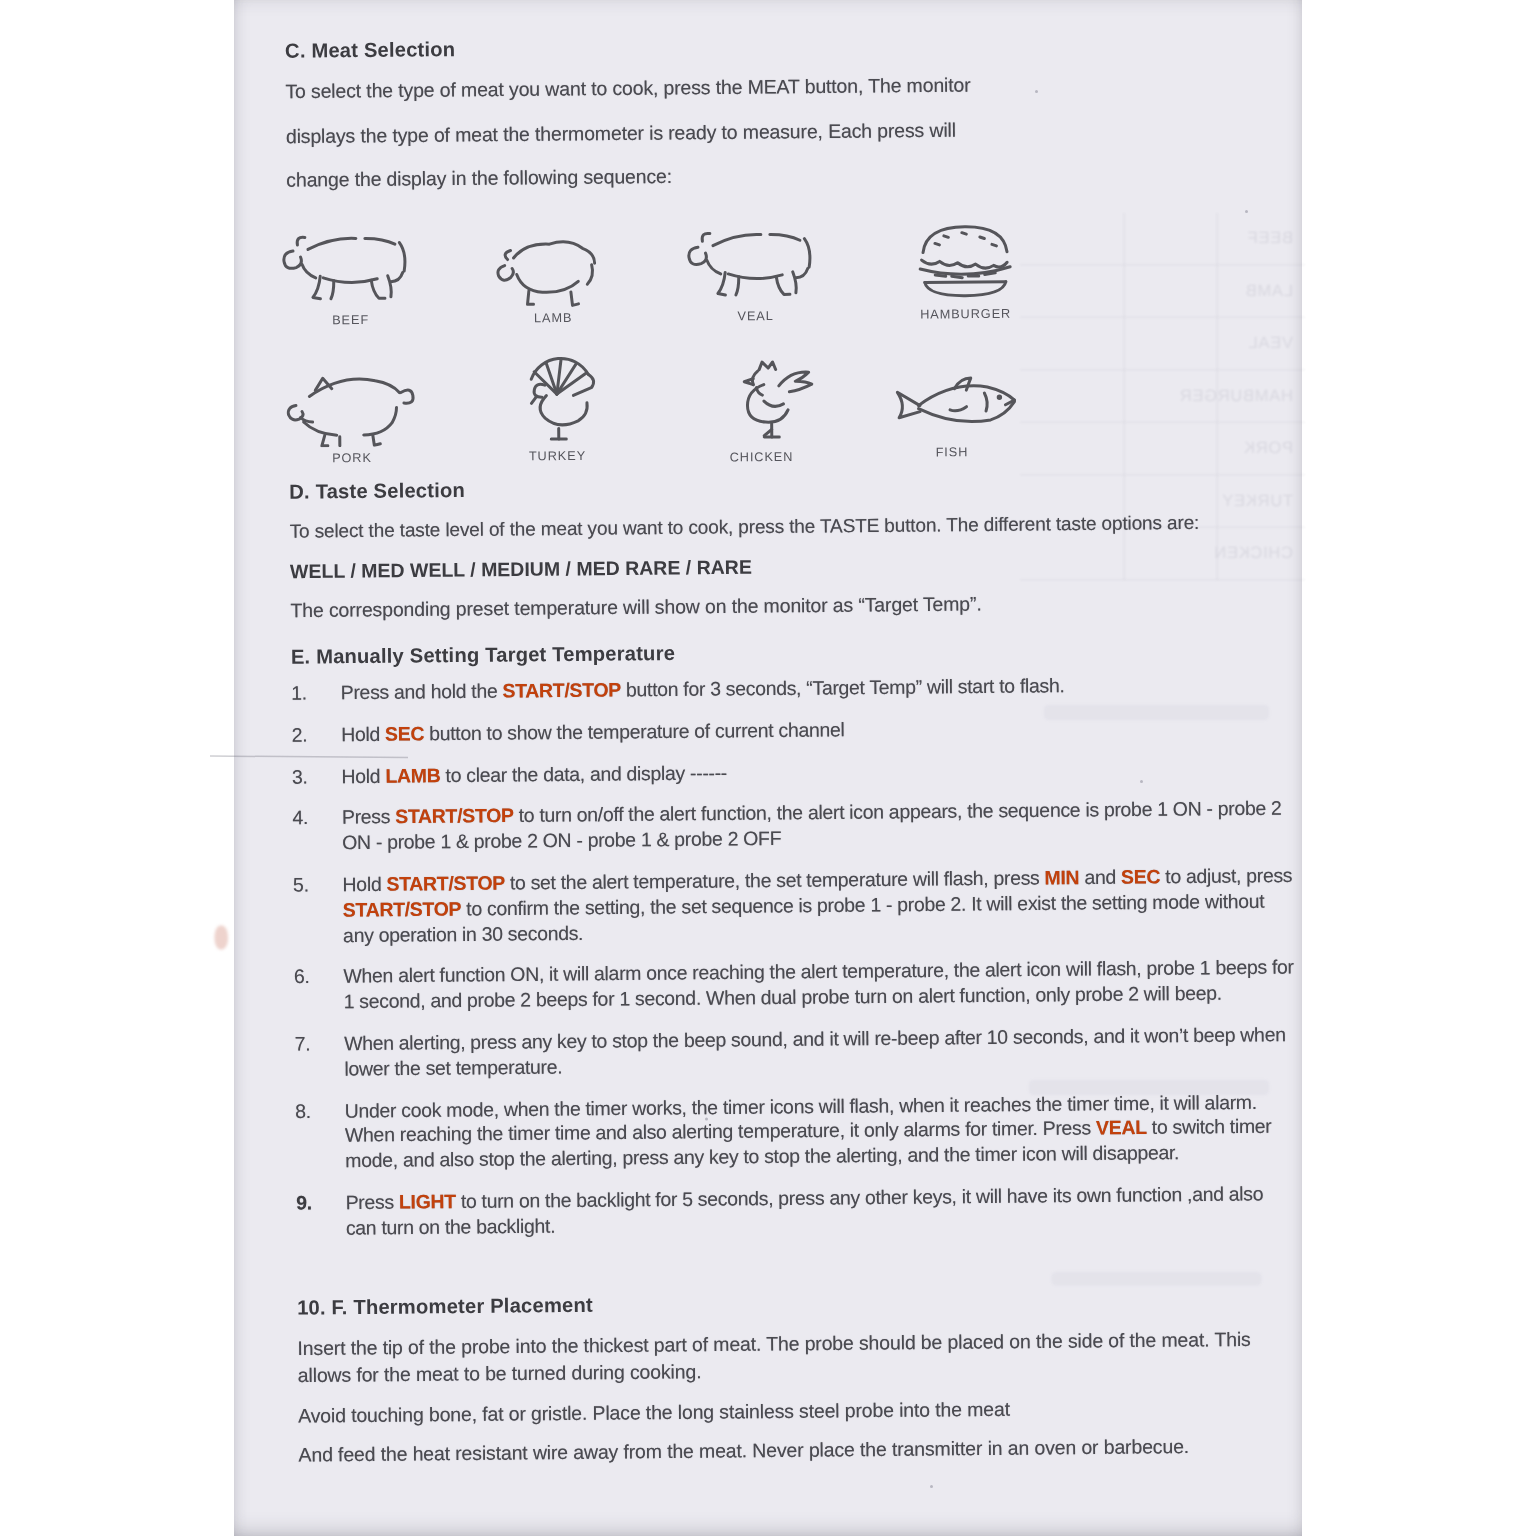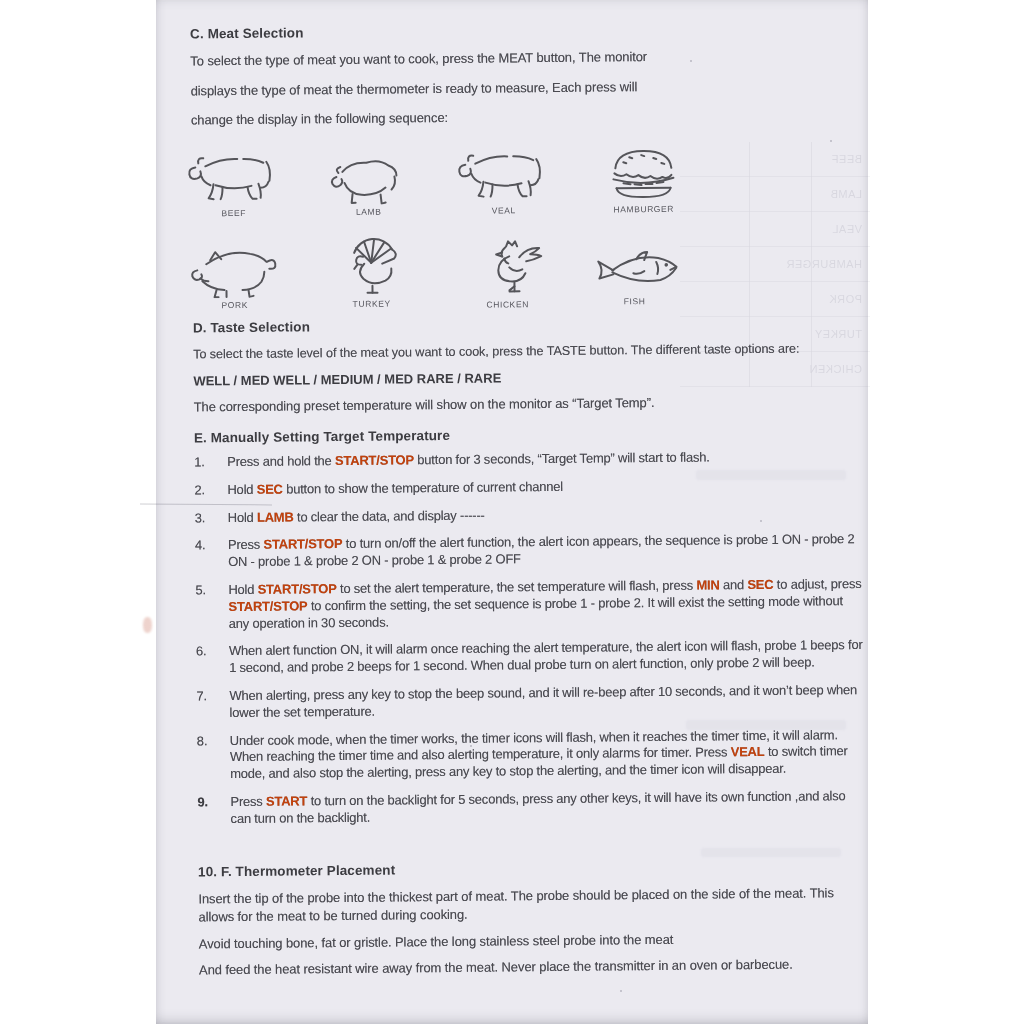--- a/index.html
+++ b/index.html
@@ -245,21 +245,21 @@
           <div class="step">
             <span class="step-num">7.</span>
             <span class="step-text">When alerting, press any key to stop the beep sound, and it will re-beep after 10 seconds, and it won’t beep when lower the set temperature.</span>
           </div>
           <div class="step">
             <span class="step-num">8.</span>
             <span class="step-text">Under cook mode, when the timer works, the timer icons will flash, when it reaches the timer time, it will alarm. When reaching the timer time and also alerting temperature, it only alarms for timer. Press <b>VEAL</b> to switch timer mode, and also stop the alerting, press any key to stop the alerting, and the timer icon will disappear.</span>
           </div>
           <div class="step">
             <span class="step-num b">9.</span>
-            <span class="step-text">Press <b>START</b> to turn on the backlight for 5 seconds, press any other keys, it will have its own function ,and also can turn on the backlight.</span>
+            <span class="step-text">Press <b>LIGHT</b> to turn on the backlight for 5 seconds, press any other keys, it will have its own function ,and also can turn on the backlight.</span>
           </div>
         </div>
 
       <div class="abs h" style="left:34px;top:864px">10. F.  Thermometer Placement</div>
       <div class="abs bodytext" style="left:34px;top:890px;width:672px;line-height:18px">Insert the tip of the probe into the thickest part of meat. The probe should be placed on the side of the meat. This allows for the meat to be turned during cooking.</div>
       <div class="abs bodytext nowrap" style="left:34px;top:936px">Avoid touching bone, fat or gristle. Place the long stainless steel probe into the meat</div>
       <div class="abs bodytext nowrap" style="left:34px;top:962px">And feed the heat resistant wire away from the meat. Never place the transmitter in an oven or barbecue.</div>
 
     </div>
   </div>

